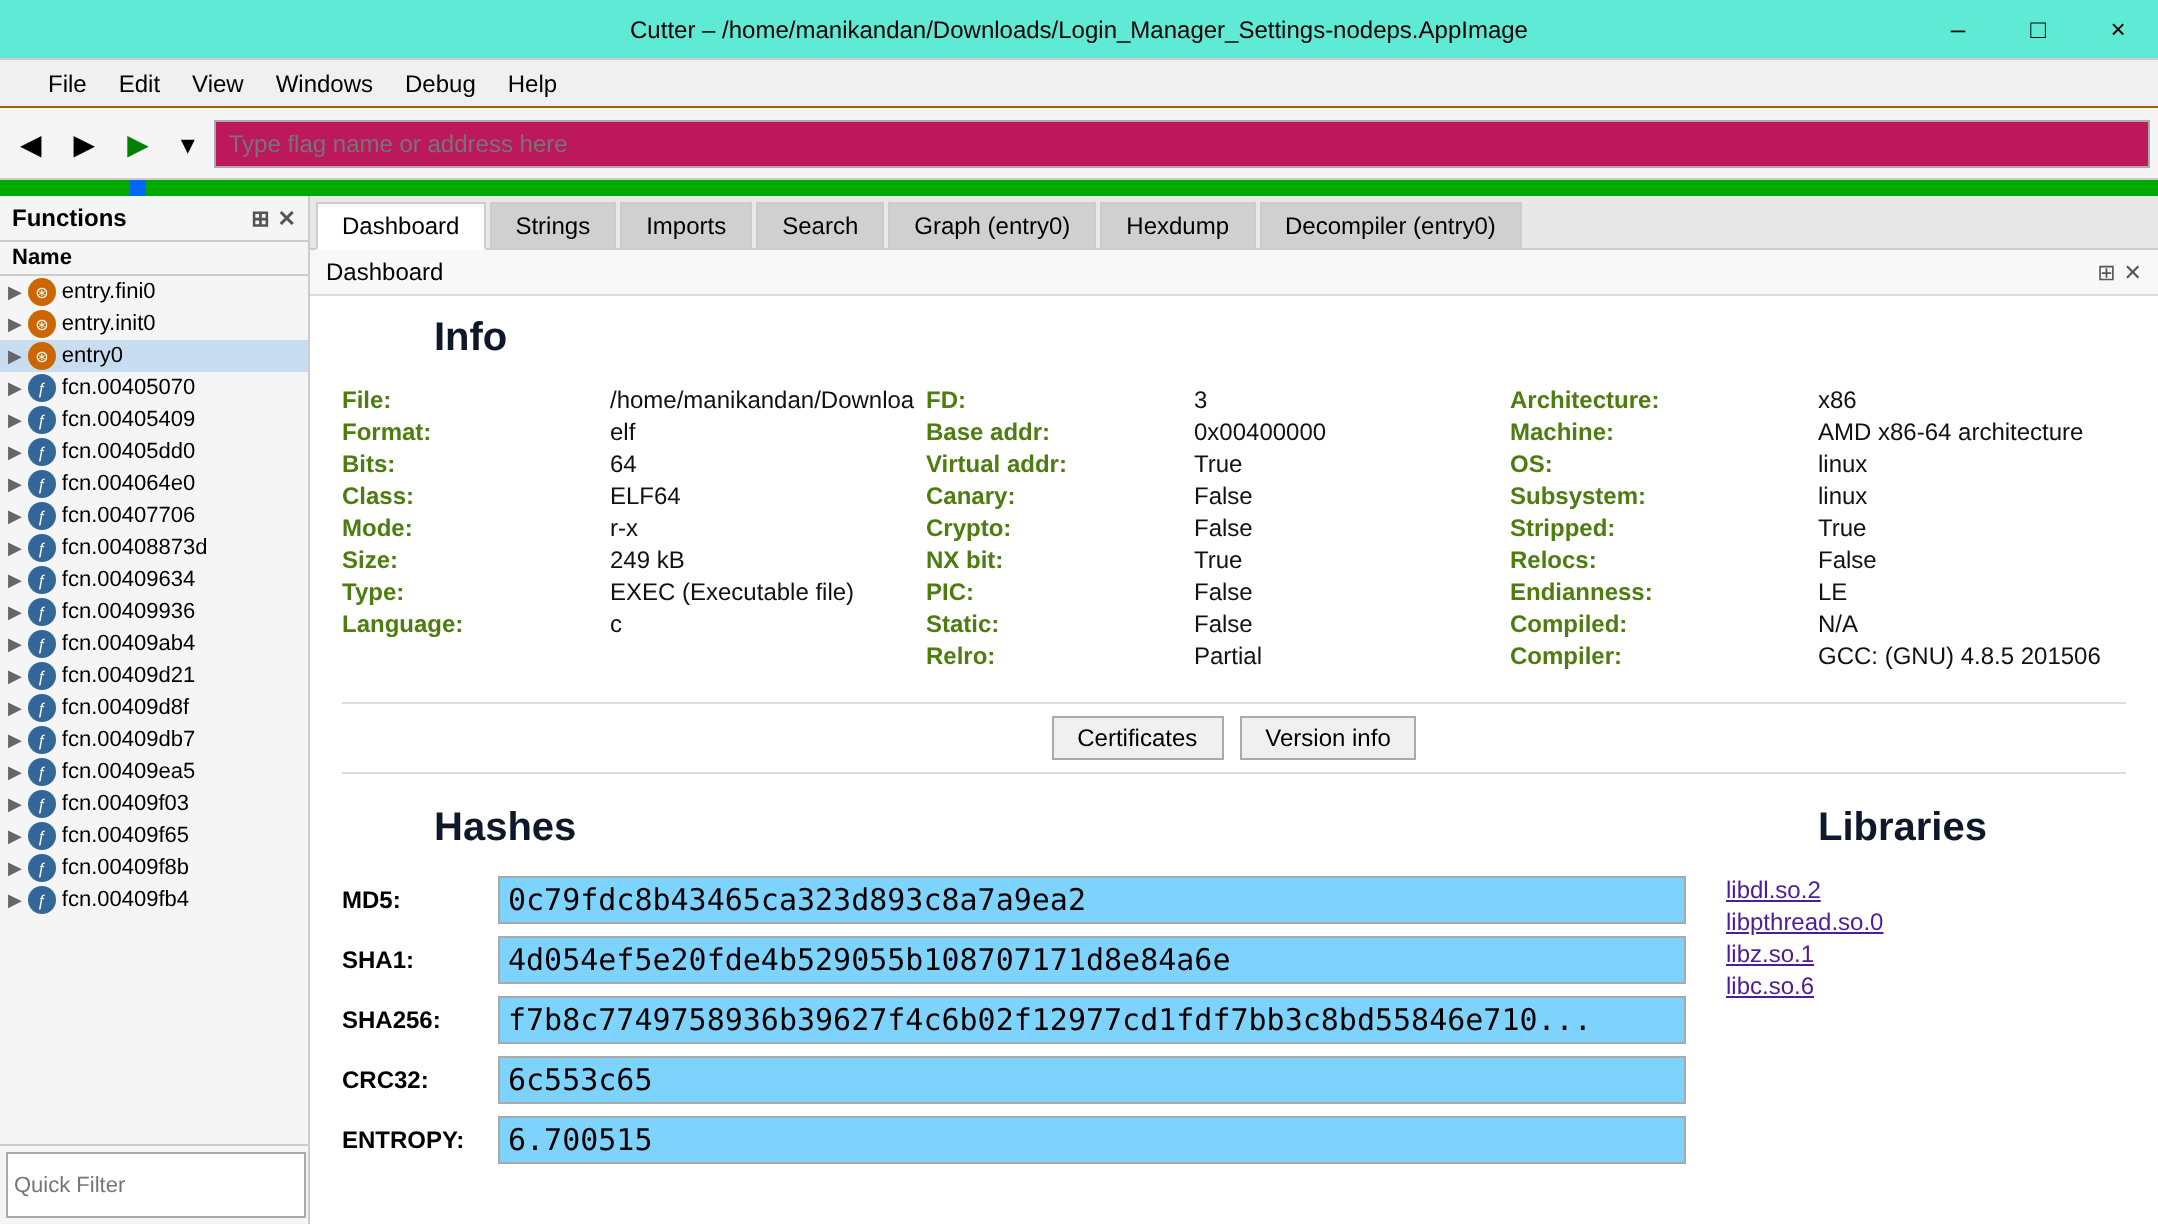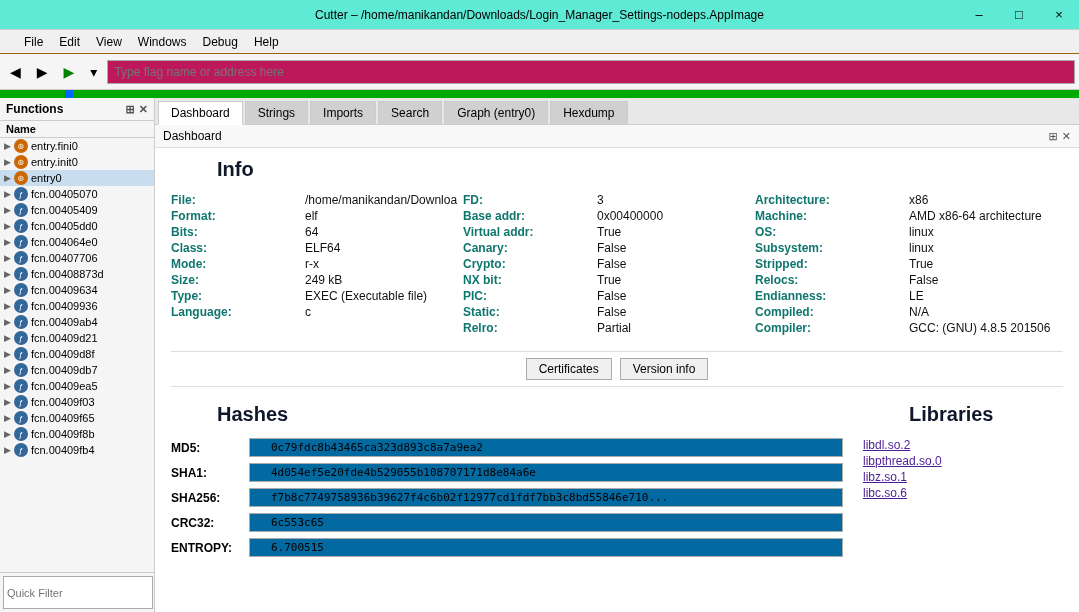--- a/index.html
+++ b/index.html
@@ -260,21 +260,21 @@
     
     .info-grid {
       display: grid;
       grid-template-columns: 130px 1fr 130px 1fr 150px 1fr;
       gap: 2px 4px;
       margin-bottom: 16px;
       font-size: 12px;
     }
     .info-label {
       font-weight: bold;
-      color: #0f766e;
+      color: #4d7c0f;
     }
     .info-value {
       color: #111;
     }
 
     
     .btn-row {
       display: flex;
       gap: 8px;
       margin-bottom: 16px;
@@ -311,24 +311,24 @@
       gap: 8px;
     }
     .hash-label {
       font-weight: bold;
       width: 70px;
       flex-shrink: 0;
     }
     .hash-value {
       flex: 1;
       border: 1px solid #aaa;
-      padding: 2px 21px;
+      padding: 2px 4px;
       font-family: monospace;
-      font-size: 11px;
-      background: #0369a1;
+      font-size: 15px;
+      background: #7dd3fc;
       overflow: hidden;
       text-overflow: ellipsis;
       white-space: nowrap;
     }
 
     
     .lib-item {
       font-size: 12px;
       color: #4c1d95;
       text-decoration: underline;
@@ -497,20 +497,21 @@
 
   <div class="content-area">
 
     <div class="tab-bar" id="tab-bar">
         <div class="tab active">Dashboard</div>
         <div class="tab">Strings</div>
         <div class="tab">Imports</div>
         <div class="tab">Search</div>
         <div class="tab">Graph (entry0)</div>
         <div class="tab">Hexdump</div>
+        <div class="tab">Decompiler (entry0)</div>
       </div>
 
     <div class="dashboard-content">
       <div class="dashboard-title-bar">
         <span>Dashboard</span>
         <div class="dashboard-title-bar-icons">
           <span>⊞</span>
           <span>✕</span>
         </div>
       </div>

